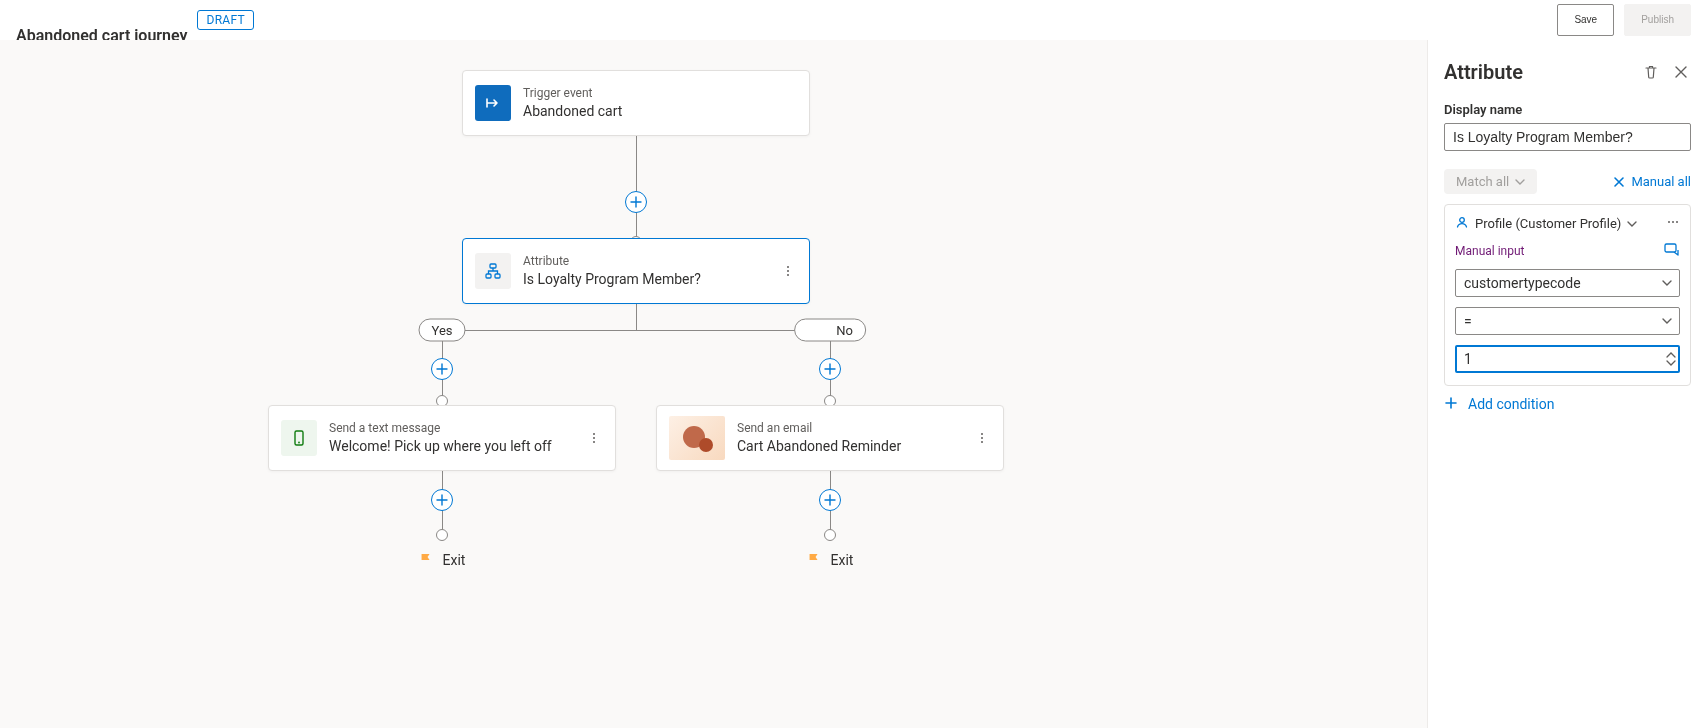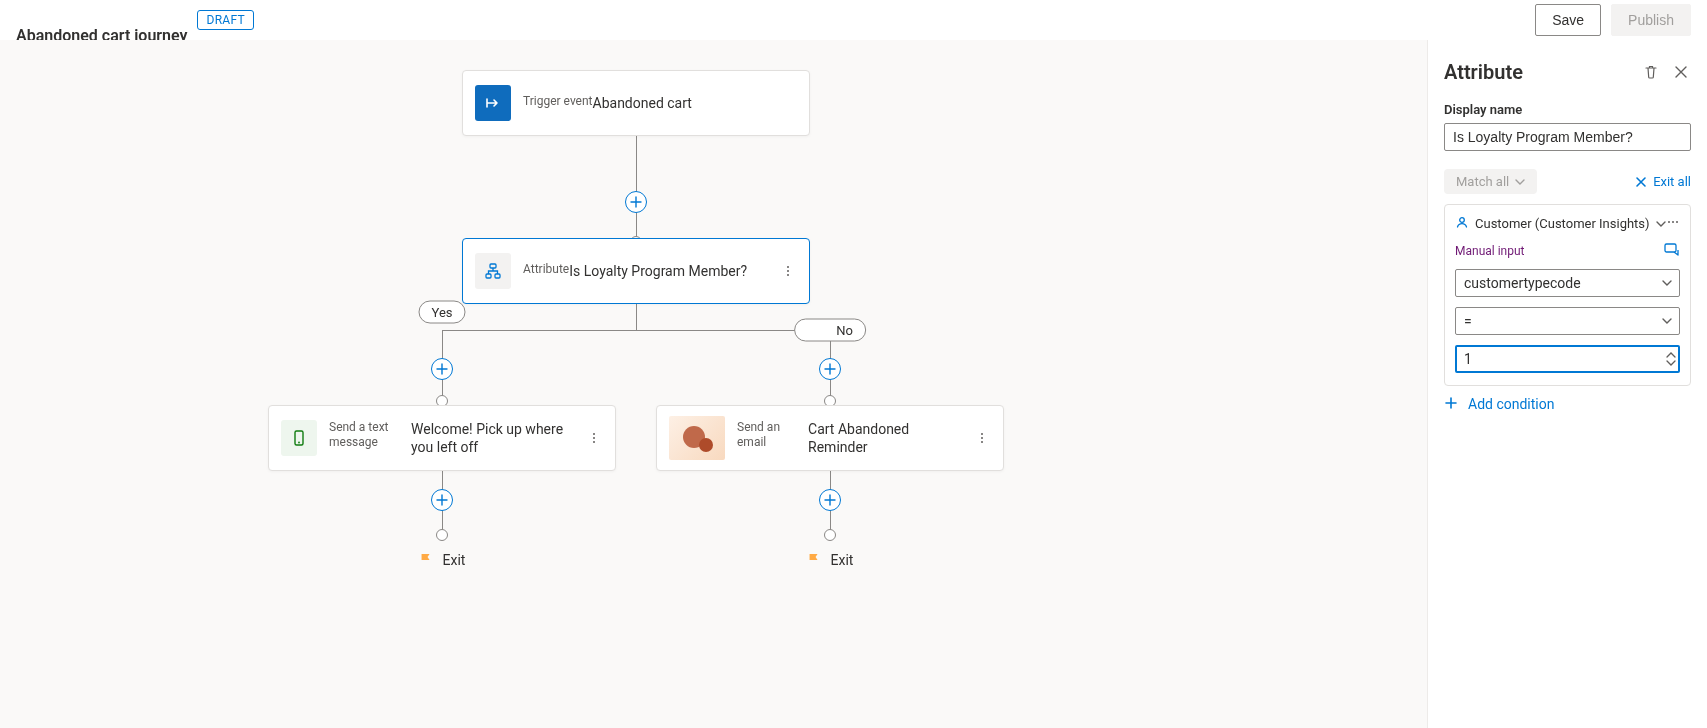--- a/index.html
+++ b/index.html
@@ -21,21 +21,21 @@
   }
   .topbar-left { display: flex; align-items: center; gap: 10px; }
   .journey-title { font-weight: 600; font-size: 16px; margin-top: 32px; }
   .draft-badge {
     border: 1px solid #0078d4; color: #0078d4;
     font-size: 12px; padding: 2px 8px; border-radius: 3px;
     letter-spacing: .3px;
   }
   .topbar-right { display: flex; align-items: center; gap: 10px; }
   .btn {
-    font-size: 14px; padding: 5px 16px; border-radius: 2px;
+    font-size: 10px; padding: 5px 16px; border-radius: 2px;
     cursor: pointer; line-height: 20px;
   }
   .btn-default { background: #fff; border: 1px solid #8a8886; color: #323130; }
   .btn-disabled { background: #f3f2f1; border: 1px solid #f3f2f1; color: #a19f9d; cursor: default; }
   
   .body {
     flex: 1; display: flex; min-height: 0;
   }
   .canvas {
     flex: 1; position: relative; background: #faf9f8;
@@ -54,21 +54,21 @@
   }
   .node.selected { border: 1.5px solid #0078d4; }
   .node .icon-wrap {
     width: 36px; height: 36px; min-width: 36px;
     display: flex; align-items: center; justify-content: center;
     border-radius: 3px; margin-right: 12px;
     background: #f3f2f1; color: #605e5c;
   }
   .node .icon-wrap.blue { background: #0f6cbd; color: #fff; }
   .node .icon-wrap.lite { background: #eef6ee; color: #107c10; }
-  .node .texts { display: flex; flex-direction: row; line-height: 1.3; }
+  .node .texts { display: flex; flex-direction: column; line-height: 1.3; }
   .node .label { font-size: 12px; color: #605e5c; }
   .node .title { font-size: 14px; color: #323130; font-weight: 400; }
   .node .kebab {
     position: absolute; right: 8px; top: 50%; transform: translateY(-50%);
     width: 26px; height: 26px; display: flex; align-items: center; justify-content: center;
     color: #605e5c;
   }
   .node .thumb {
     width: 56px; height: 44px; min-width: 56px; margin-right: 12px;
     border-radius: 2px; background: linear-gradient(135deg,#fdf0e5,#f8d9bf);
@@ -196,21 +196,21 @@
       <div class="connector vline" style="left:442px; top:290px; height:208px;"></div>
       <div class="connector vline" style="left:830px; top:290px; height:208px;"></div>
 
       <div class="plus-btn" style="left:636px; top:162px;">
         <svg width="12" height="12" viewBox="0 0 12 12">
             <path d="M6 1v10M1 6h10" stroke="currentColor" stroke-width="1.4" stroke-linecap="round"></path>
           </svg>
       </div>
       <div class="small-circle" style="left:636px; top:202px;"></div>
 
-      <div class="branch-tag" style="left:442px; top:272px;">Yes</div>
+      <div class="branch-tag" style="left:442px; top:290px;">Yes</div>
       <div class="branch-tag" style="left:830px; top:290px;padding-left:41px;">No</div>
 
       <div class="plus-btn" style="left:442px; top:329px;">
         <svg width="12" height="12" viewBox="0 0 12 12">
             <path d="M6 1v10M1 6h10" stroke="currentColor" stroke-width="1.4" stroke-linecap="round"></path>
           </svg>
       </div>
       <div class="small-circle" style="left:442px; top:361px;"></div>
       <div class="plus-btn" style="left:442px; top:460px;">
         <svg width="12" height="12" viewBox="0 0 12 12">
@@ -347,34 +347,34 @@
         <span class="match-pill">
           <span>Match all</span>
           <svg width="10" height="10" viewBox="0 0 10 10">
               <path d="M1 3l4 4 4-4" fill="none" stroke="#a19f9d" stroke-width="1.4" stroke-linecap="round"></path>
             </svg>
         </span>
         <span class="clear-all">
           <svg width="12" height="12" viewBox="0 0 12 12">
               <path d="M2 2l8 8M10 2 2 10" stroke="#0078d4" stroke-width="1.6" stroke-linecap="round"></path>
             </svg>
-          <span>Exit all</span>
+          <span>Manual all</span>
         </span>
       </div>
 
       <div class="condition-card">
         <div class="cc-row">
           <span class="profile-chip">
             <span class="p-icon">
               <svg width="14" height="14" viewBox="0 0 14 14">
                   <circle cx="7" cy="5" r="2.3" fill="none" stroke="#0078d4" stroke-width="1.3"></circle>
                   <path d="M2.5 12c.7-2.2 2.4-3.3 4.5-3.3s3.8 1.1 4.5 3.3" fill="none" stroke="#0078d4" stroke-width="1.3" stroke-linecap="round"></path>
                 </svg>
             </span>
-            <span>Customer (Customer Insights)</span>
+            <span>Profile (Customer Profile)</span>
             <svg width="10" height="10" viewBox="0 0 10 10">
                 <path d="M1 3l4 4 4-4" fill="none" stroke="#605e5c" stroke-width="1.4" stroke-linecap="round"></path>
               </svg>
           </span>
           <span class="inline-icon">
             <svg width="14" height="14" viewBox="0 0 14 14">
                 <circle cx="3" cy="7" r="1" fill="#605e5c"></circle>
                 <circle cx="7" cy="7" r="1" fill="#605e5c"></circle>
                 <circle cx="11" cy="7" r="1" fill="#605e5c"></circle>
               </svg>

